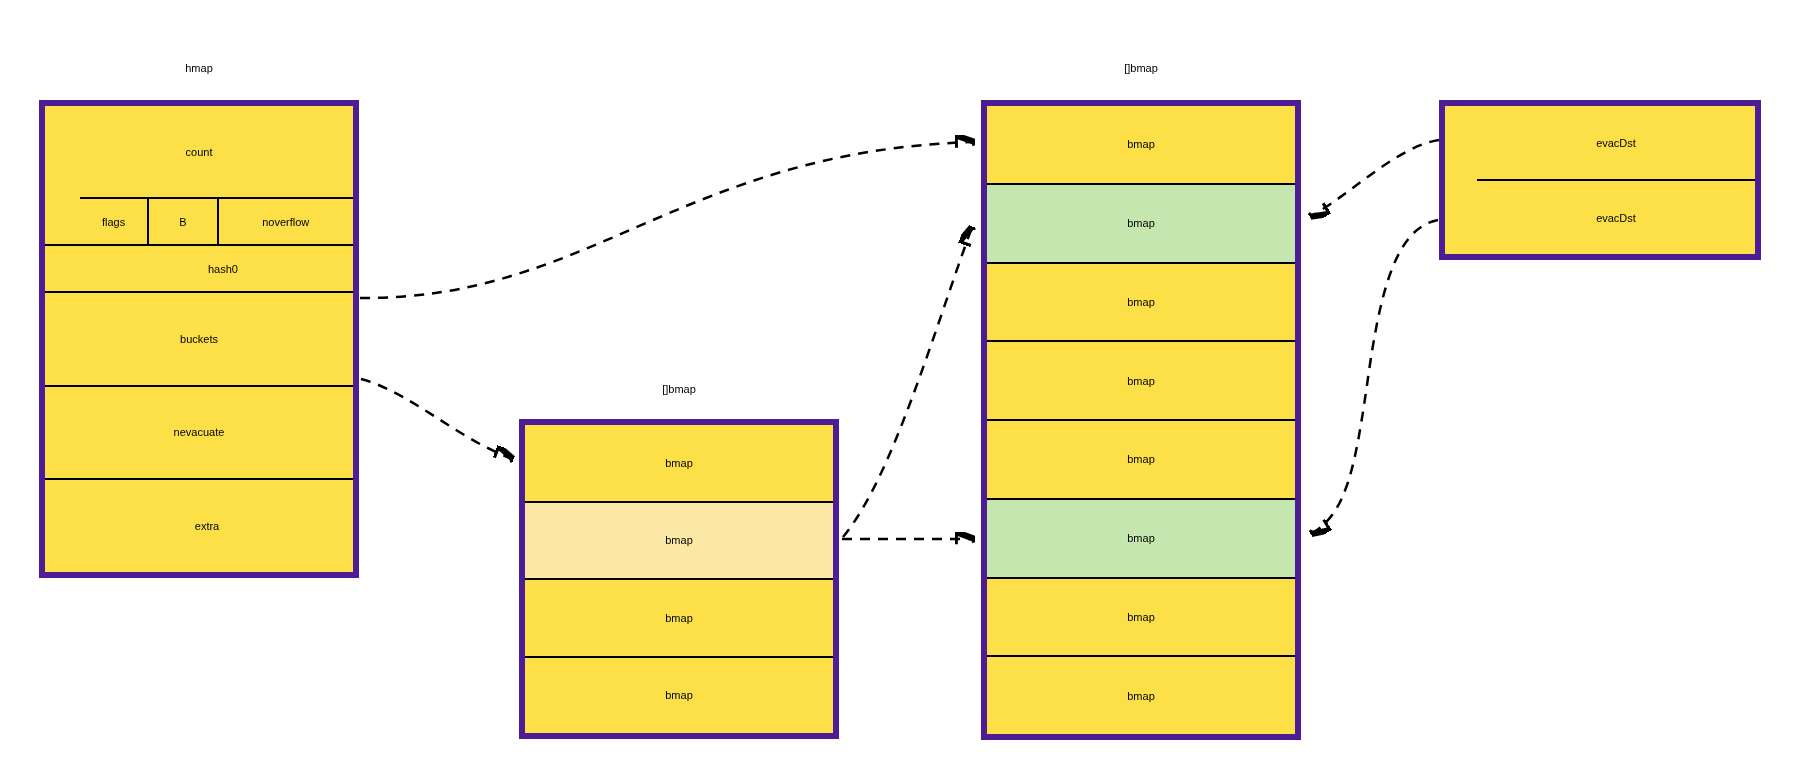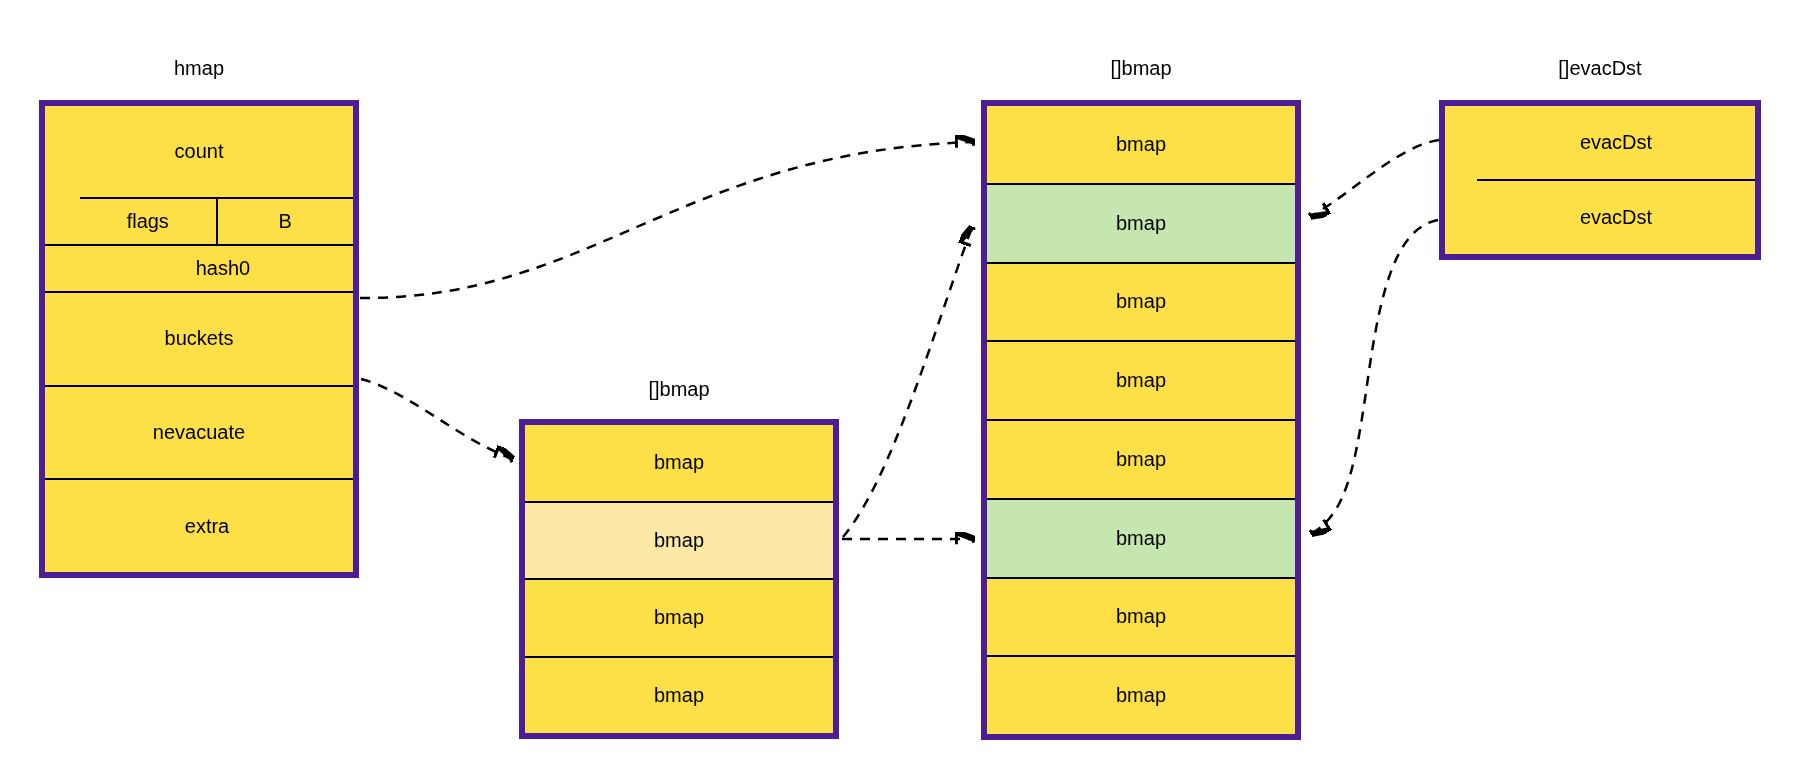--- a/index.html
+++ b/index.html
@@ -2,21 +2,21 @@
 <html><head>
 <meta charset="utf-8">
 <style>
   html, body { margin: 0; padding: 0; background: #ffffff; }
   .canvas {
     position: relative;
     width: 1800px;
     height: 780px;
     background: #ffffff;
     font-family: "Liberation Sans", "DejaVu Sans", sans-serif;
-    font-size: 20px;
+    font-size: 11px;
     color: #000000;
     overflow: hidden;
   }
   .arrows {
     position: absolute;
     left: 0; top: 0;
     width: 1800px; height: 780px;
     pointer-events: none;
   }
   .arrows path, .arrows line {
@@ -83,20 +83,21 @@
     <path d="M 1438 220 C 1396 228, 1380 290, 1367 385 C 1355 468, 1346 512, 1314 532" marker-end="url(#ah)"></path>
   </svg>
 
   <div class="box-title" style="left:39px; top:57px; width:320px;">hmap</div>
   <div class="box" style="left:39px; top:100px; width:320px; height:478px;">
     <div class="cell" style="flex:78 1 78px;">count</div>
     <div class="cell hsplit" style="flex:40 1 40px;margin-left:35px;">
       <div class="hsplit-inner">
         <div class="subcell" style="flex:1;">flags</div>
         <div class="subcell" style="flex:1;">B</div>
+        <div class="subcell" style="flex:2;">noverflow</div>
       </div>
     </div>
     <div class="cell" style="flex:40 1 40px;padding-left:48px;">hash0</div>
     <div class="cell" style="flex:80 1 80px;text-align:center;">buckets</div>
     <div class="cell" style="flex:80 1 80px;">nevacuate</div>
     <div class="cell" style="flex:80 1 80px;padding-left:16px;">extra</div>
   </div>
 
   <div class="box-title" style="left:519px; top:378px; width:320px;">[]bmap</div>
   <div class="box" style="left:519px; top:419px; width:320px; height:320px;">
@@ -111,19 +112,18 @@
     <div class="cell" style="flex:1;">bmap</div>
     <div class="cell" style="flex: 1 1 0%; background-color: rgb(198, 230, 176);">bmap</div>
     <div class="cell" style="flex:1;">bmap</div>
     <div class="cell" style="flex:1;">bmap</div>
     <div class="cell" style="flex:1;">bmap</div>
     <div class="cell" style="flex: 1 1 0%; background-color: rgb(198, 230, 176);">bmap</div>
     <div class="cell" style="flex:1;">bmap</div>
     <div class="cell" style="flex:1;">bmap</div>
   </div>
 
-  <div class="box-title" style="left:1439px; top:57px; width:322px;">[]evacDst</div>
   <div class="box" style="left:1439px; top:100px; width:322px; height:160px;padding-left:32px;">
     <div class="cell" style="flex:1;">evacDst</div>
     <div class="cell" style="flex:1;">evacDst</div>
   </div>
 
 </div>
 
 </body></html>

